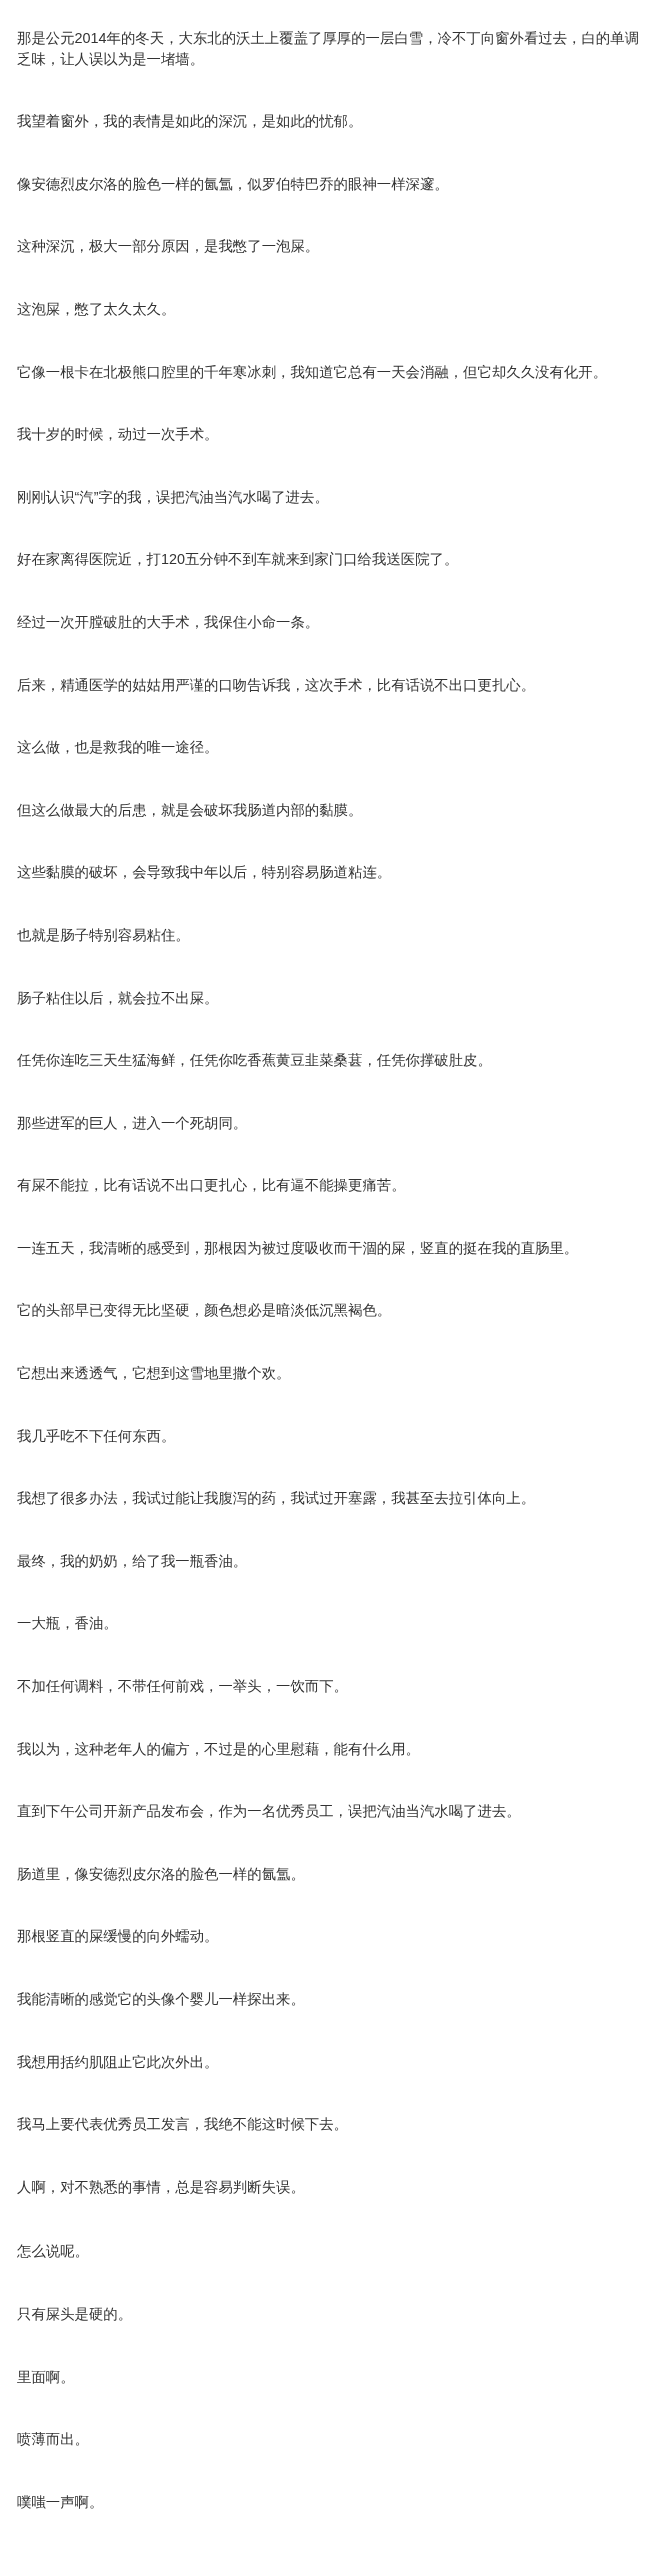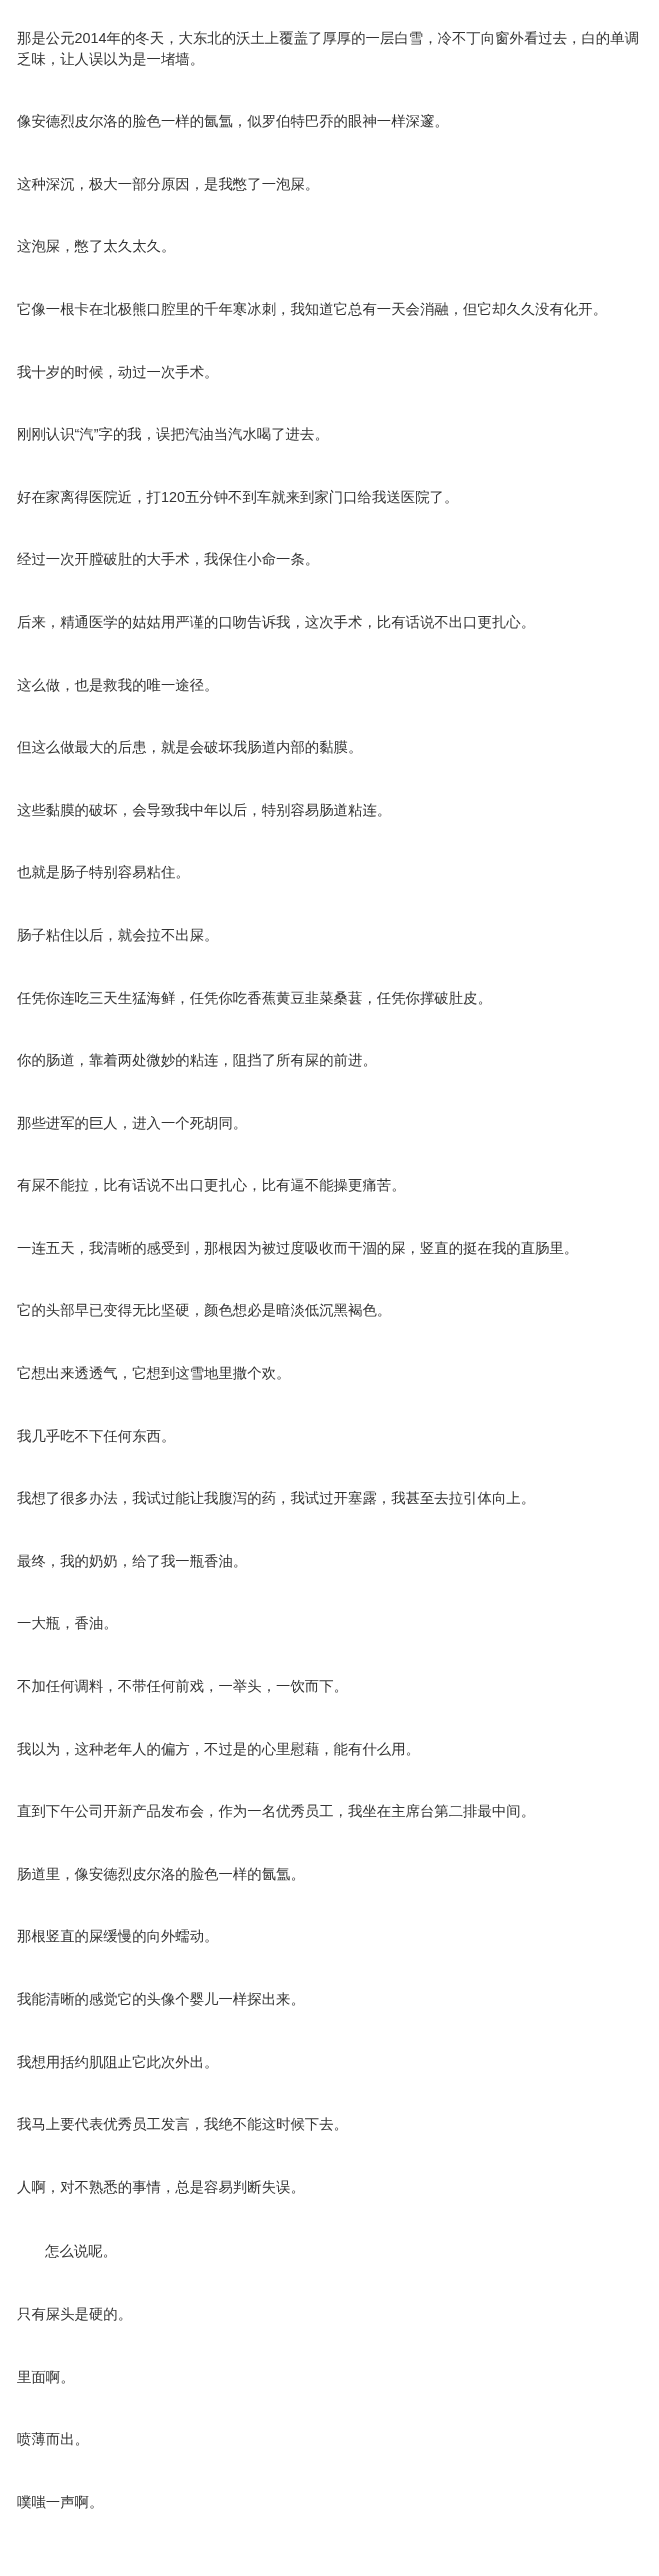--- a/index.html
+++ b/index.html
@@ -27,56 +27,55 @@
   }
   .para {
     margin: 0 0 42px 0;
     padding: 0;
   }
   .para:last-child {
     margin-bottom: 8px;
   }
   .para.gap-before {
     margin-top: 44px;
-    margin-left: 28px;
   }
 </style>
 </head>
 <body>
 
 <main class="doc">
     <p class="para">那是公元2014年的冬天，大东北的沃土上覆盖了厚厚的一层白雪，冷不丁向窗外看过去，白的单调乏味，让人误以为是一堵墙。</p>
+    <p class="para">我望着窗外，我的表情是如此的深沉，是如此的忧郁。</p>
     <p class="para">像安德烈皮尔洛的脸色一样的氤氲，似罗伯特巴乔的眼神一样深邃。</p>
     <p class="para">这种深沉，极大一部分原因，是我憋了一泡屎。</p>
     <p class="para">这泡屎，憋了太久太久。</p>
     <p class="para">它像一根卡在北极熊口腔里的千年寒冰刺，我知道它总有一天会消融，但它却久久没有化开。</p>
     <p class="para">我十岁的时候，动过一次手术。</p>
     <p class="para">刚刚认识“汽”字的我，误把汽油当汽水喝了进去。</p>
     <p class="para">好在家离得医院近，打120五分钟不到车就来到家门口给我送医院了。</p>
     <p class="para">经过一次开膛破肚的大手术，我保住小命一条。</p>
     <p class="para">后来，精通医学的姑姑用严谨的口吻告诉我，这次手术，比有话说不出口更扎心。</p>
     <p class="para">这么做，也是救我的唯一途径。</p>
     <p class="para">但这么做最大的后患，就是会破坏我肠道内部的黏膜。</p>
     <p class="para">这些黏膜的破坏，会导致我中年以后，特别容易肠道粘连。</p>
     <p class="para">也就是肠子特别容易粘住。</p>
     <p class="para">肠子粘住以后，就会拉不出屎。</p>
     <p class="para">任凭你连吃三天生猛海鲜，任凭你吃香蕉黄豆韭菜桑葚，任凭你撑破肚皮。</p>
-    <p class="para">你的肠道，靠着两处微妙的粘连，阻挡了所有屎的前进。</p>
     <p class="para">那些进军的巨人，进入一个死胡同。</p>
     <p class="para">有屎不能拉，比有话说不出口更扎心，比有逼不能操更痛苦。</p>
     <p class="para">一连五天，我清晰的感受到，那根因为被过度吸收而干涸的屎，竖直的挺在我的直肠里。</p>
     <p class="para">它的头部早已变得无比坚硬，颜色想必是暗淡低沉黑褐色。</p>
     <p class="para">它想出来透透气，它想到这雪地里撒个欢。</p>
     <p class="para">我几乎吃不下任何东西。</p>
     <p class="para">我想了很多办法，我试过能让我腹泻的药，我试过开塞露，我甚至去拉引体向上。</p>
     <p class="para">最终，我的奶奶，给了我一瓶香油。</p>
     <p class="para">一大瓶，香油。</p>
     <p class="para">不加任何调料，不带任何前戏，一举头，一饮而下。</p>
     <p class="para">我以为，这种老年人的偏方，不过是的心里慰藉，能有什么用。</p>
-    <p class="para">直到下午公司开新产品发布会，作为一名优秀员工，我坐在主席台第二排最中间。</p>
+    <p class="para">直到下午公司开新产品发布会，作为一名优秀员工，误把汽油当汽水喝了进去。</p>
     <p class="para">肠道里，像安德烈皮尔洛的脸色一样的氤氲。</p>
     <p class="para">那根竖直的屎缓慢的向外蠕动。</p>
     <p class="para">我能清晰的感觉它的头像个婴儿一样探出来。</p>
     <p class="para">我想用括约肌阻止它此次外出。</p>
     <p class="para">我马上要代表优秀员工发言，我绝不能这时候下去。</p>
     <p class="para">人啊，对不熟悉的事情，总是容易判断失误。</p>
     <p class="para gap-before">怎么说呢。</p>
     <p class="para">只有屎头是硬的。</p>
     <p class="para">里面啊。</p>
     <p class="para">喷薄而出。</p>

